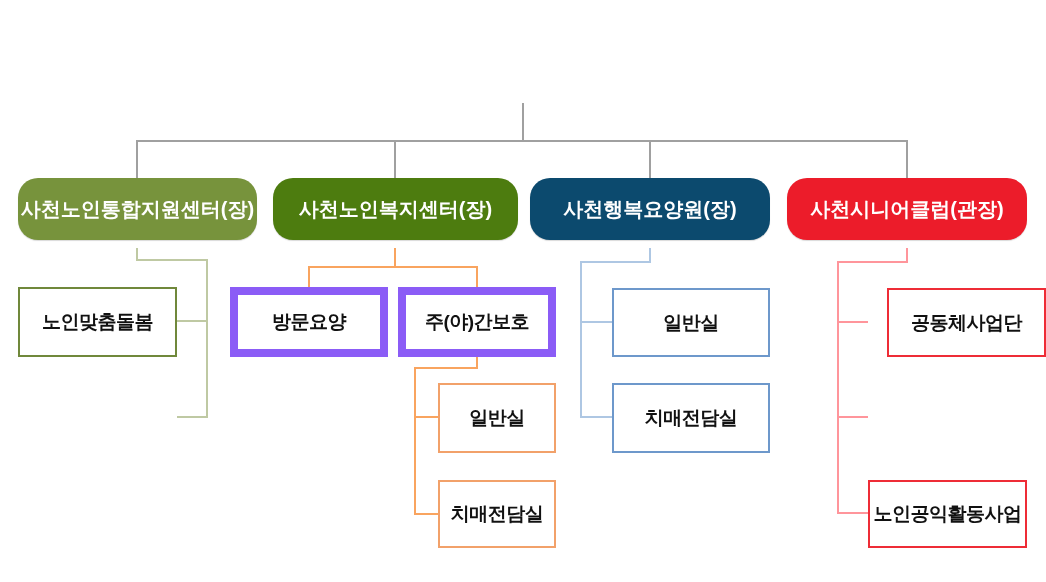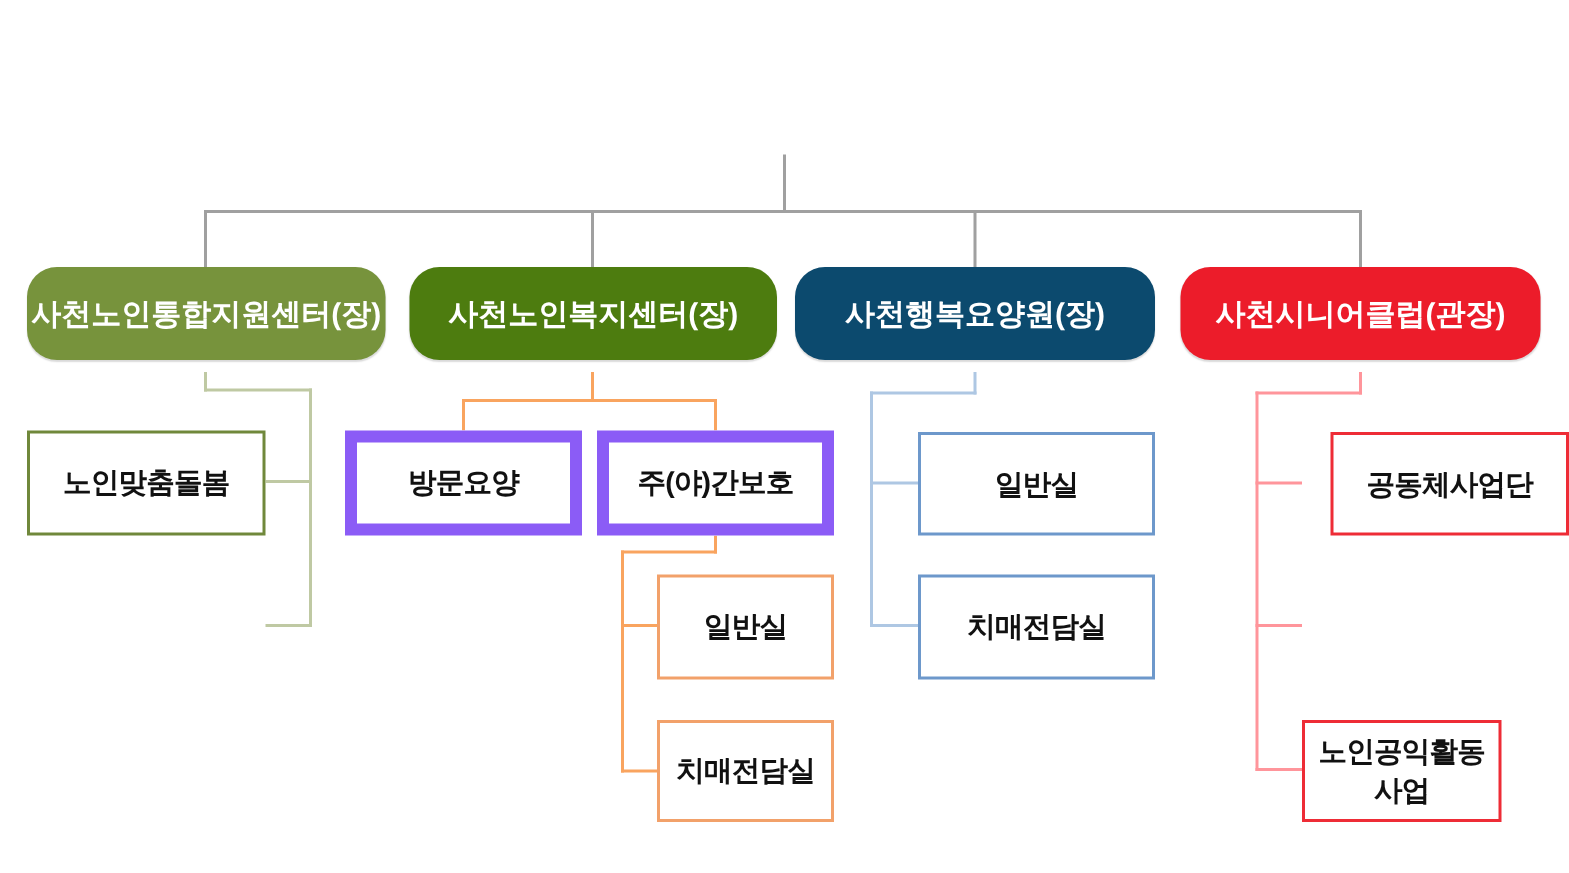--- a/index.html
+++ b/index.html
@@ -90,15 +90,15 @@
 
   <div class="node leaf o" style="left:230px;top:287px;width:158px;">방문요양</div>
   <div class="node leaf o" style="left:398px;top:287px;width:158px;">주(야)간보호</div>
   <div class="node leaf o2" style="left:438px;top:383px;width:118px;">일반실</div>
   <div class="node leaf o2" style="left:438px;top:480px;width:118px;height:68px;">치매전담실</div>
 
   <div class="node leaf b" style="left:612px;top:288px;width:158px;height:69px;">일반실</div>
   <div class="node leaf b" style="left:612px;top:383px;width:158px;">치매전담실</div>
 
   <div class="node leaf r" style="left:868px;top:288px;width:159px;height:69px;margin-left:19px;">공동체사업단</div>
-  <div class="node leaf r" style="left:868px;top:480px;width:133px;height:68px;">노인공익활동사업</div>
+  <div class="node leaf r" style="left:868px;top:480px;width:159px;height:68px;">노인공익활동사업</div>
 
 </div>
 
 </body></html>

